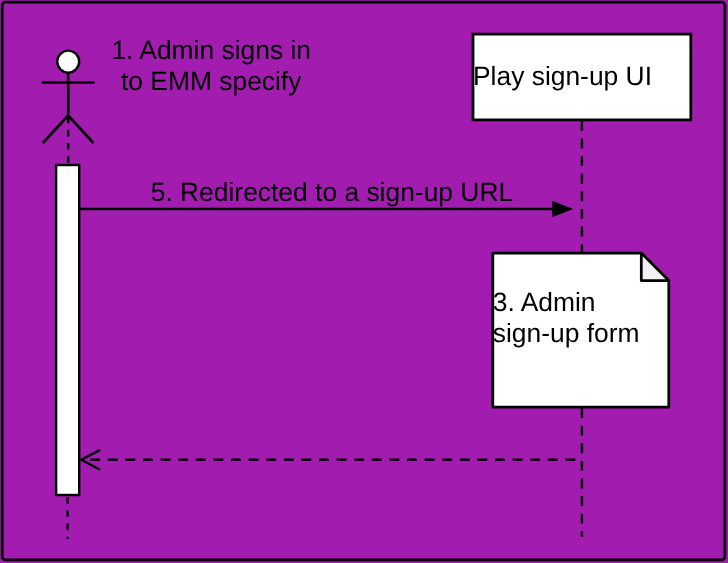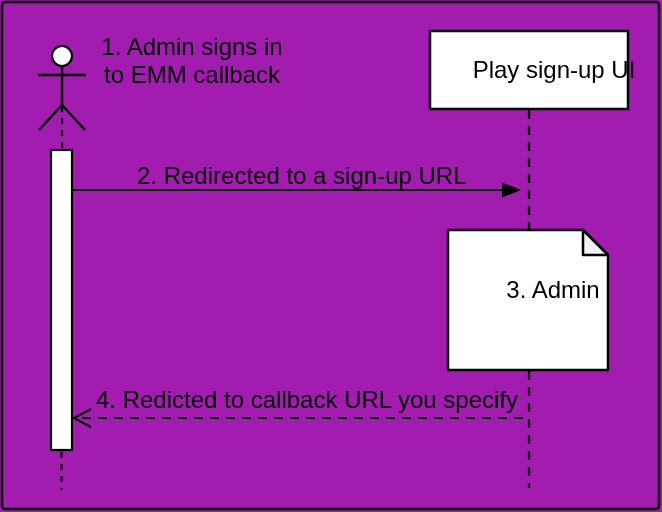--- a/index.html
+++ b/index.html
@@ -26,24 +26,23 @@
     font-size: 24px;
     line-height: 28px;
     text-align: center;
     color: #000000;
     white-space: nowrap;
   }
   .label .line { display: block; }
   .flex-center {
     display: flex;
     flex-direction: column;
-    align-items: center;
+    align-items: flex-start;
     justify-content: center;
     white-space: normal;
-    margin-left: 25px;
   }
 </style>
 </head>
 <body>
 
 <div class="canvas">
 
   <svg class="layer-svg" width="662" height="512" viewBox="0 0 662 512">
 
     <rect x="2" y="2" width="657" height="507" rx="3" fill="none" stroke="#000000" stroke-width="2.5"></rect>
@@ -76,32 +75,30 @@
     </g>
 
     <g>
       <line x1="82" y1="418" x2="529" y2="418" stroke="#000000" stroke-width="2.2" stroke-dasharray="9,7"></line>
       <polyline points="91,409 74,418 91,427" fill="none" stroke="#000000" stroke-width="2.2"></polyline>
     </g>
   </svg>
 
   <div class="label" style="left:92px; top:33px; width:200px;">
     <span class="line">1. Admin signs in</span>
-    <span class="line">to EMM callback</span>
+    <span class="line">to EMM specify</span>
   </div>
 
   <div class="label flex-center" style="left:430px; top:31px; width:198px; height:78px;">
     <span>Play sign-up UI</span>
   </div>
 
   <div class="label" style="left:137px; top:162px; width:312px;">
-    <span>2. Redirected to a sign-up URL</span>
+    <span>5. Redirected to a sign-up URL</span>
   </div>
 
   <div class="label flex-center" style="left:448px; top:230px; width:160px; height:120px;">
     <span class="line">3. Admin</span>
+    <span class="line">sign-up form</span>
   </div>
 
-  <div class="label" style="left:96px; top:386px; width:395px;">
-    <span>4. Redicted to callback URL you specify</span>
-  </div>
 
 </div>
 
 </body></html>

